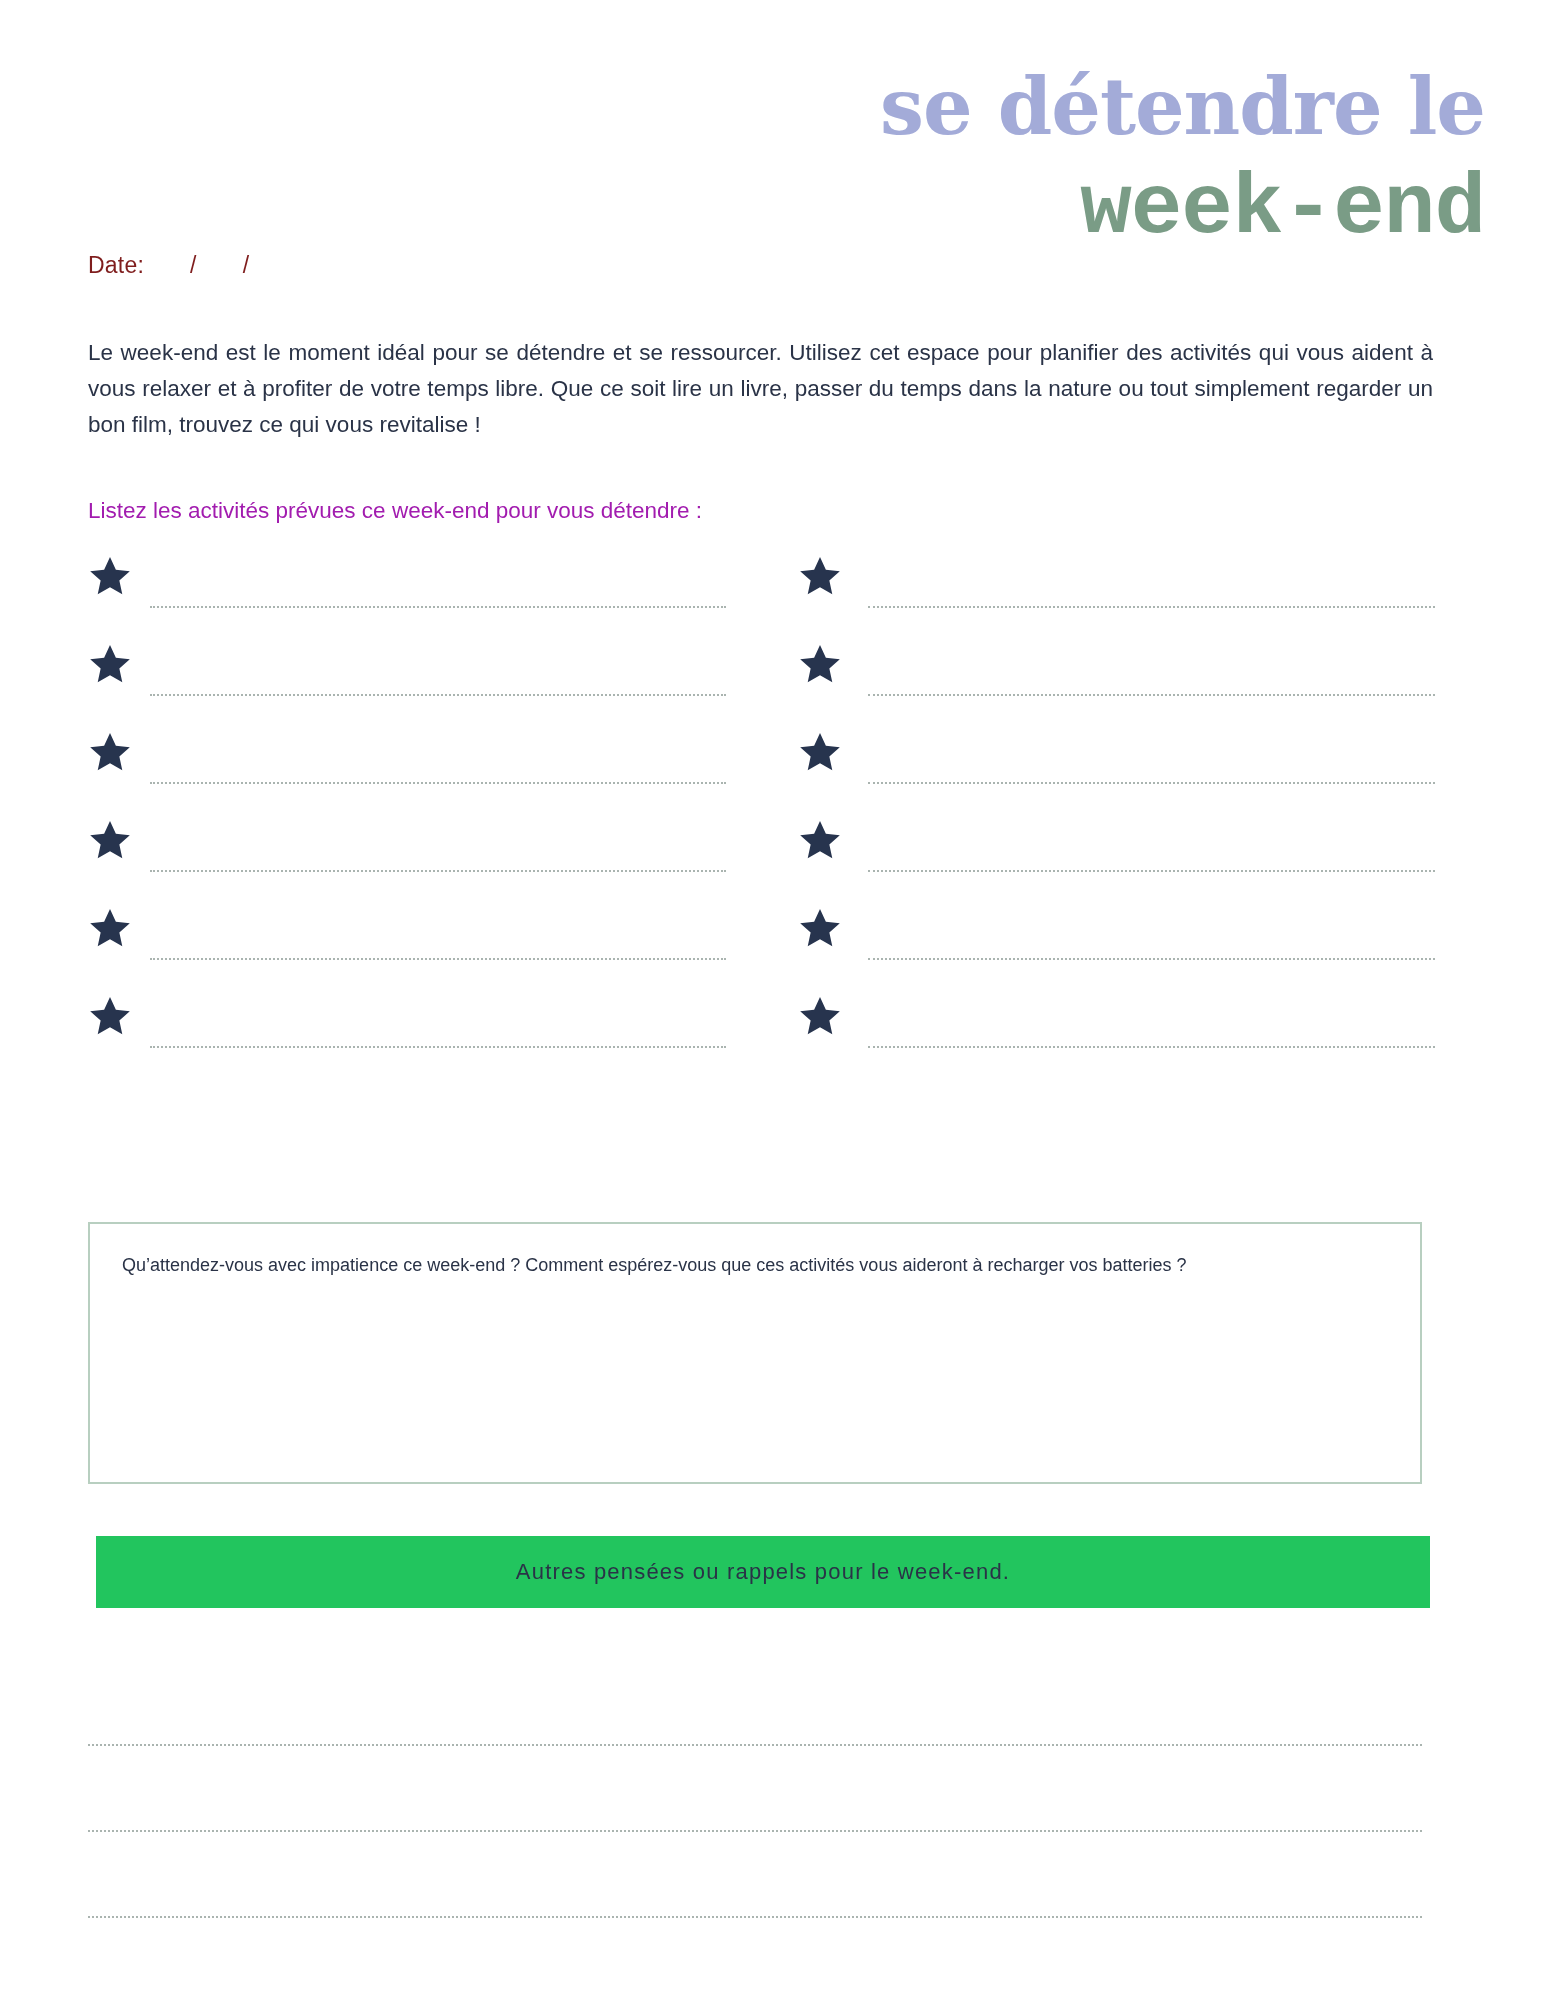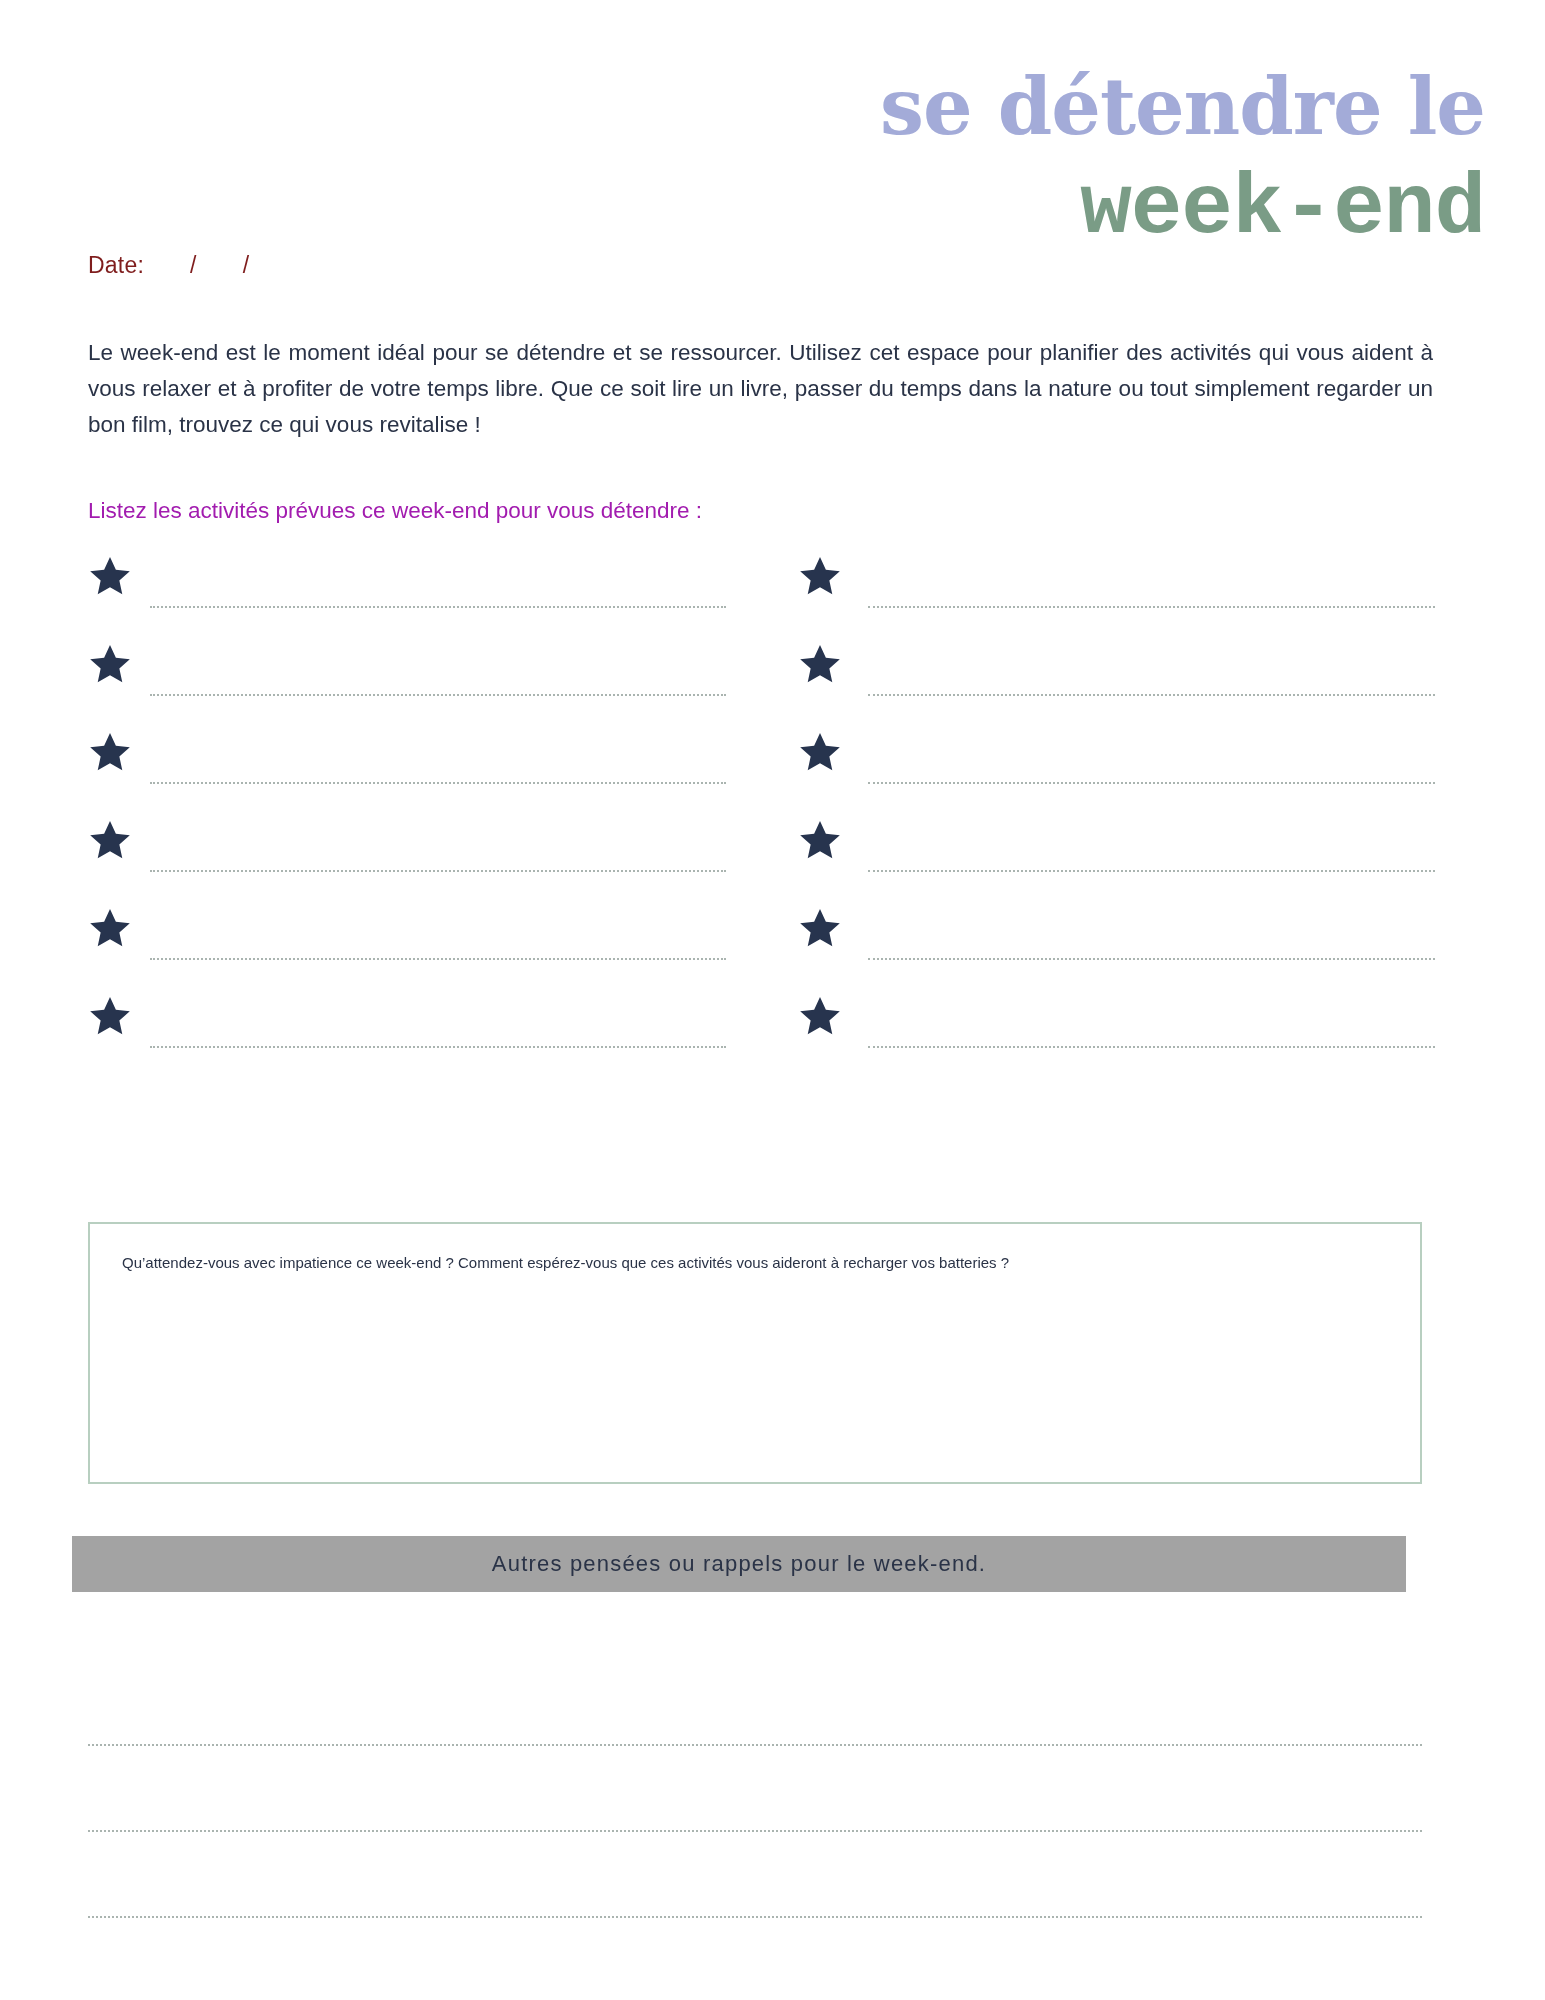--- a/index.html
+++ b/index.html
@@ -125,33 +125,33 @@
     position: absolute;
     left: 88px;
     top: 1222px;
     width: 1334px;
     height: 262px;
     border: 2px solid #b8cfc0;
     box-sizing: border-box;
   }
   .reflect-text {
     padding: 28px 32px 0 32px;
-    font-size: 15px;
+    font-size: 18px;
     line-height: 1.5;
     color: #2a3347;
   }
 
   
   .banner {
     position: absolute;
-    left: 72px;
+    left: 96px;
     top: 1536px;
     width: 1334px;
-    height: 56px;
-    background: #a3a3a3;
+    height: 72px;
+    background: #22c55e;
     display: flex;
     align-items: center;
     justify-content: center;
   }
   .banner-text {
     font-size: 22px;
     letter-spacing: 1.2px;
     color: #2a3347;
   }
 

